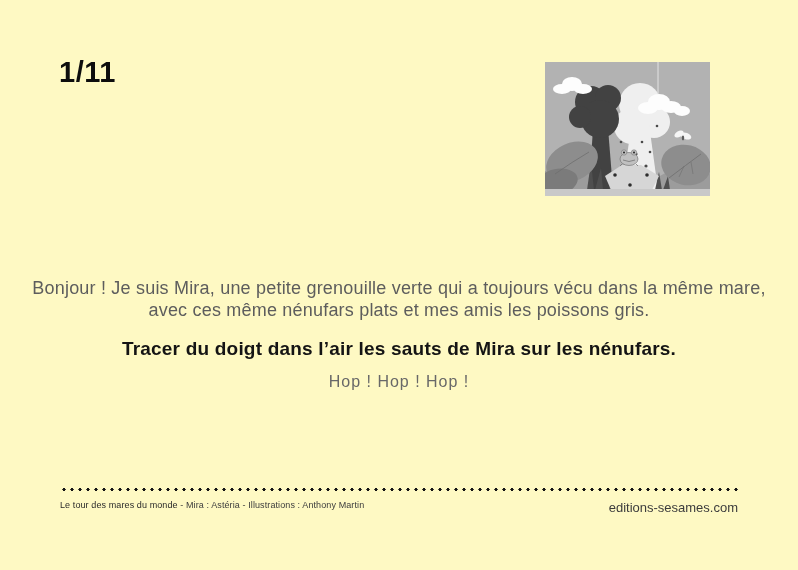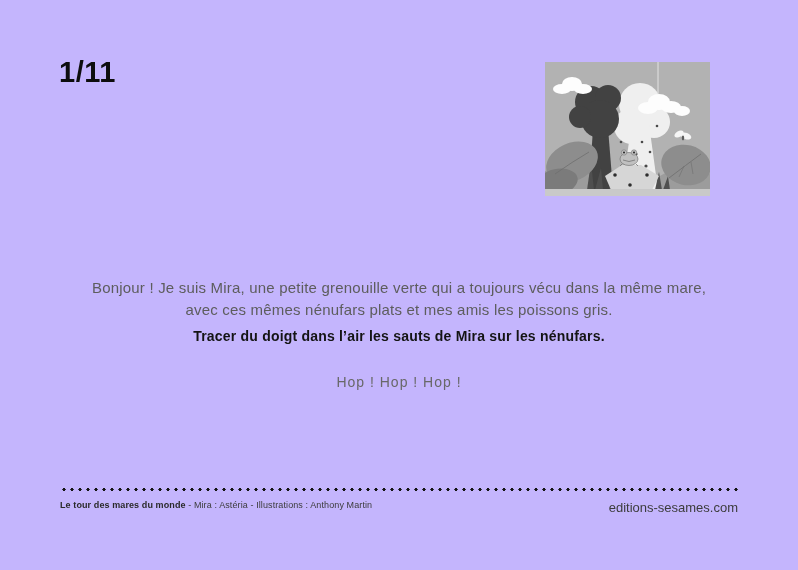--- a/index.html
+++ b/index.html
@@ -4,21 +4,21 @@
 <style>
   * { margin: 0; padding: 0; box-sizing: border-box; }
   html, body { background: #ffffff; }
   body {
     font-family: "Liberation Sans", "DejaVu Sans", sans-serif;
     width: 798px; height: 570px; overflow: hidden;
   }
   .page {
     position: relative;
     width: 798px; height: 570px;
-    background: #c4b5fd;
+    background: #fef9c3;
   }
   .page-number {
     position: absolute;
     left: 59px; top: 56px;
     font-size: 29px;
     font-weight: 700;
     color: #0d0d0d;
     letter-spacing: 0.5px;
   }
   .illustration {
@@ -26,55 +26,55 @@
     left: 545px; top: 62px;
     width: 165px; height: 134px;
   }
   .illustration svg { display: block; width: 100%; height: 100%; }
   .text-column {
     position: absolute;
     left: 0; right: 0; top: 277px;
     text-align: center;
   }
   .intro {
-    font-size: 15px;
+    font-size: 18px;
     line-height: 22px;
     color: #5d5d5d;
     letter-spacing: 0.2px;
   }
   .instruction {
-    margin-top: 7px;
-    font-size: 14px;
+    margin-top: 17px;
+    font-size: 19px;
     font-weight: 700;
     color: #141414;
     letter-spacing: 0.2px;
   }
   .refrain {
-    margin-top: 30px;
-    font-size: 14px;
+    margin-top: 13px;
+    font-size: 16px;
     color: #686868;
     letter-spacing: 1px;
   }
   .dotted-separator {
     position: absolute;
     left: 60px; top: 487px;
     width: 678px; height: 5px;
     background-image: radial-gradient(circle, #141414 1.45px, transparent 1.7px);
     background-size: 8px 5px;
     background-repeat: repeat-x;
     background-position: left center;
   }
   .footer-credits {
     position: absolute;
     left: 60px; top: 500px;
     font-size: 9px;
     color: #3c3c3c;
     letter-spacing: 0.1px;
   }
-  .footer-credits .credits-title { font-weight: 700; color: #2a2a2a; margin-top: 32px; }
+  .footer-credits .credits-title { font-weight: 400; color: #2a2a2a; margin-top: 32px; }
   .footer-website {
     position: absolute;
     right: 60px; top: 500px;
     font-size: 13px;
     color: #3c3c3c;
   }
 </style>
 </head>
 <body>
 
@@ -171,21 +171,21 @@
         <ellipse cx="138" cy="76" rx="1.2" ry="2.4" fill="#5a5a5a"></ellipse>
       </g>
 
       <rect x="0" y="127" width="165" height="7" fill="#c9c9c9"></rect>
     </svg>
   </div>
 
   <div class="text-column">
     <div class="intro">
       <div>Bonjour ! Je suis Mira, une petite grenouille verte qui a toujours vécu dans la même mare,</div>
-      <div>avec ces mêmes nénufars plats et mes amis les poissons gris.</div>
+      <div>avec ces même nénufars plats et mes amis les poissons gris.</div>
     </div>
     <div class="instruction">Tracer du doigt dans l’air les sauts de Mira sur les nénufars.</div>
     <div class="refrain">Hop ! Hop ! Hop !</div>
   </div>
 
   <div class="dotted-separator"></div>
 
   <div class="footer-credits"><span class="credits-title">Le tour des mares du monde</span><span> - Mira : Astéria - Illustrations : Anthony Martin</span></div>
 
   <div class="footer-website">editions-sesames.com</div>

